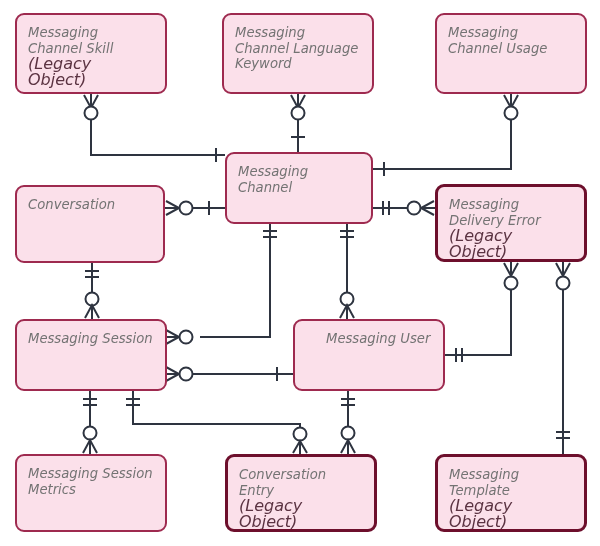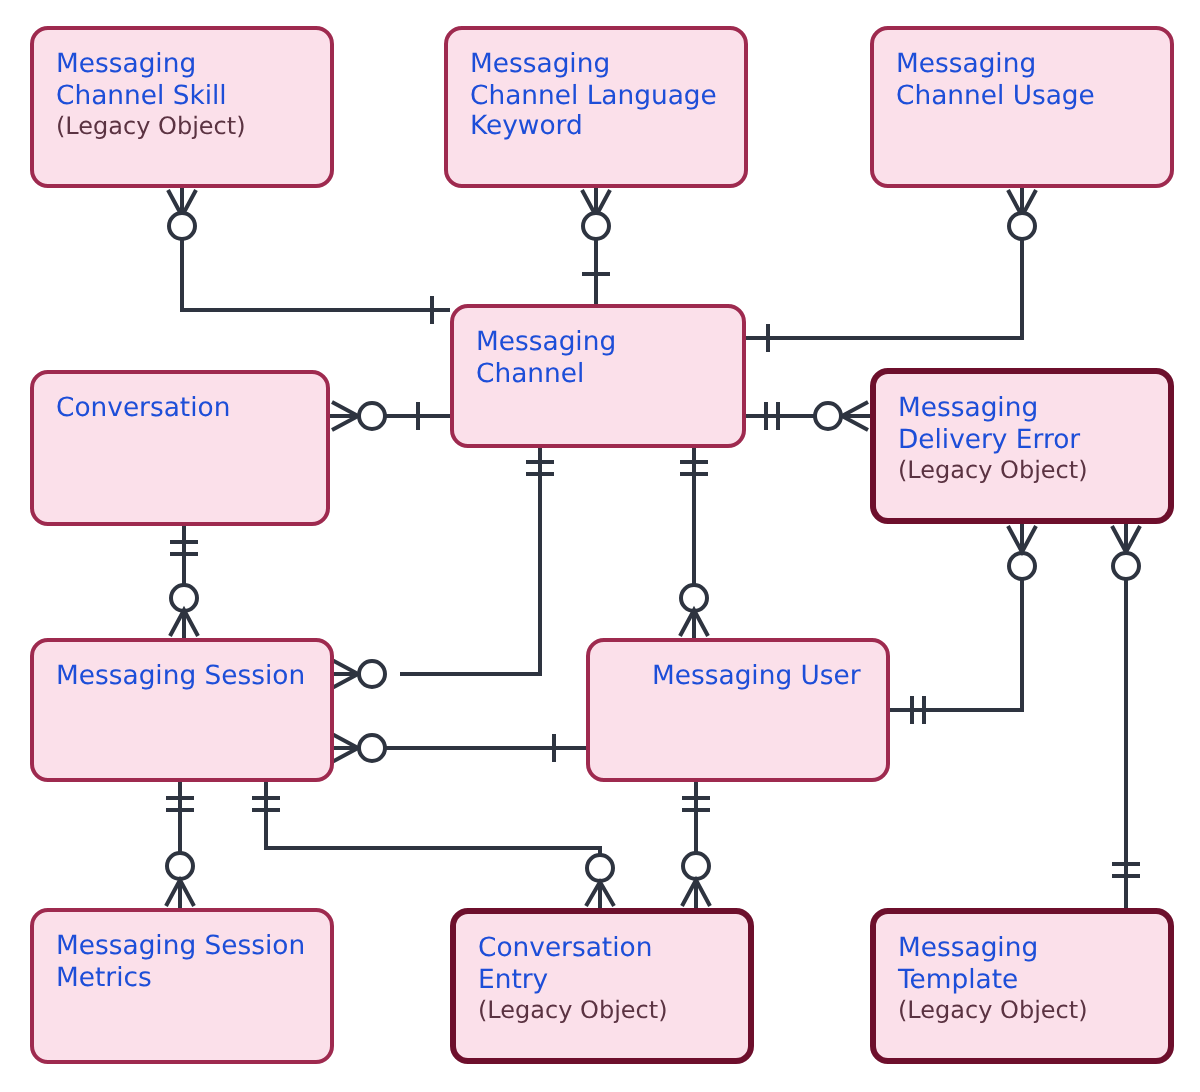--- a/index.html
+++ b/index.html
@@ -35,28 +35,30 @@
     padding: 10px 11px 6px 11px;
     overflow: hidden;
   }
   .entity-box.selected {
     border-width: 3px;
     border-color: #6d0f2c;
   }
   .entity-name {
     font-size: 13.2px;
     line-height: 15.6px;
-    color: #1d4ed8;
+    color: #737373;
     font-weight: 400;
     white-space: pre-line;
+    font-style: italic;
   }
   .entity-sub {
-    font-size: 12px;
+    font-size: 16px;
     line-height: 15.6px;
     color: #5b3342;
+    font-style: italic;
   }
 </style>
 </head>
 <body>
 
 <div id="diagram-root">
 
   <svg id="edge-layer" viewBox="0 0 600 546" width="600" height="546" xmlns="http://www.w3.org/2000/svg">
     <g fill="none" stroke="#2e3440" stroke-width="2" stroke-linecap="butt">
 

